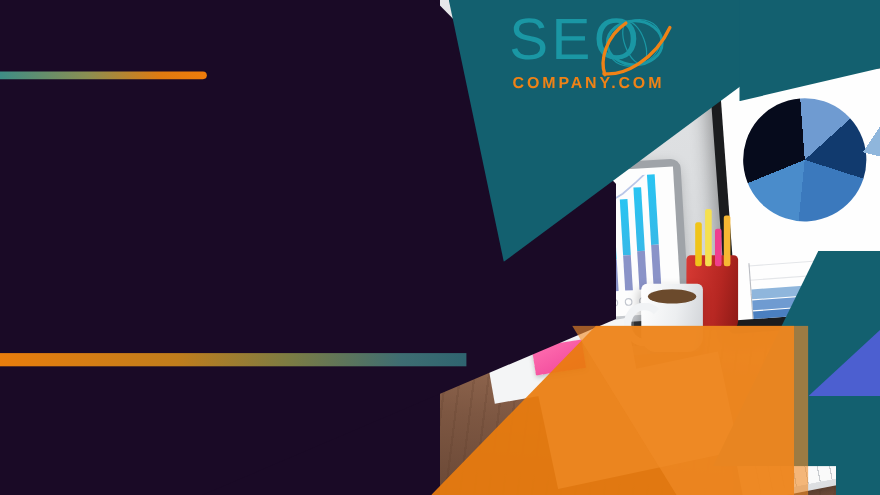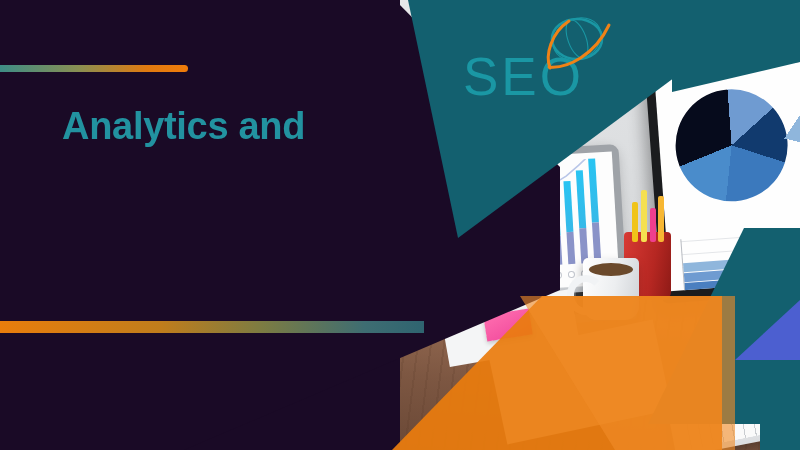--- a/index.html
+++ b/index.html
@@ -221,21 +221,21 @@
     font-size:38px;line-height:1.26;font-weight:bold;
     letter-spacing:-.3px;
   }
   .title .ln{display:block;white-space:nowrap;}
 
   
   .logo{position:absolute;left:463px;top:8px;width:155px;height:82px;}
   .logo-seo{
     position:absolute;left:0;top:0;
     font-size:53px;line-height:58px;letter-spacing:3px;
-    color:#1a97a4;font-weight:normal;margin-top:40px;
+    color:#1a97a4;font-weight:normal;
   }
   .logo-sub{
     position:absolute;left:3px;top:60px;
     font-size:14.5px;letter-spacing:2.6px;font-weight:bold;color:#ef8216;
   }
   .logo-mark{position:absolute;left:78px;top:3px;width:78px;height:62px;}
 </style>
 </head>
 <body>
 
@@ -371,27 +371,27 @@
   <div class="shape tri-teal-right"></div>
   <div class="shape teal-edge"></div>
   <div class="shape indigo"></div>
   <div class="shape tri-orange-big"></div>
   <div class="shape tri-orange-soft"></div>
 
   <div class="bar-top"></div>
   <div class="bar-bottom"></div>
 
   <div class="title">
-    <span class="ln">Analytics and</span>
   </div>
 
   <div class="logo">
     <div class="logo-seo">SEO</div>
     <svg class="logo-mark" viewBox="0 0 78 62">
       <ellipse cx="36" cy="28" rx="25" ry="20" fill="none" stroke="#1a97a4" stroke-width="2.6"></ellipse>
       <ellipse cx="36" cy="28" rx="25" ry="20" fill="none" stroke="#1a97a4" stroke-width="1.1" transform="rotate(-28 36 28)"></ellipse>
       <ellipse cx="36" cy="28" rx="9" ry="20" fill="none" stroke="#1a97a4" stroke-width="1.1" transform="rotate(-20 36 28)"></ellipse>
       <path d="M8 56 C26 58 54 44 68 14" fill="none" stroke="#ef8216" stroke-width="3" stroke-linecap="round"></path>
       <path d="M9 57 C4 44 10 22 28 10" fill="none" stroke="#ef8216" stroke-width="3" stroke-linecap="round"></path>
     </svg>
+    <div class="logo-sub">COMPANY.COM</div>
   </div>
 
 </div>
 
 </body></html>

